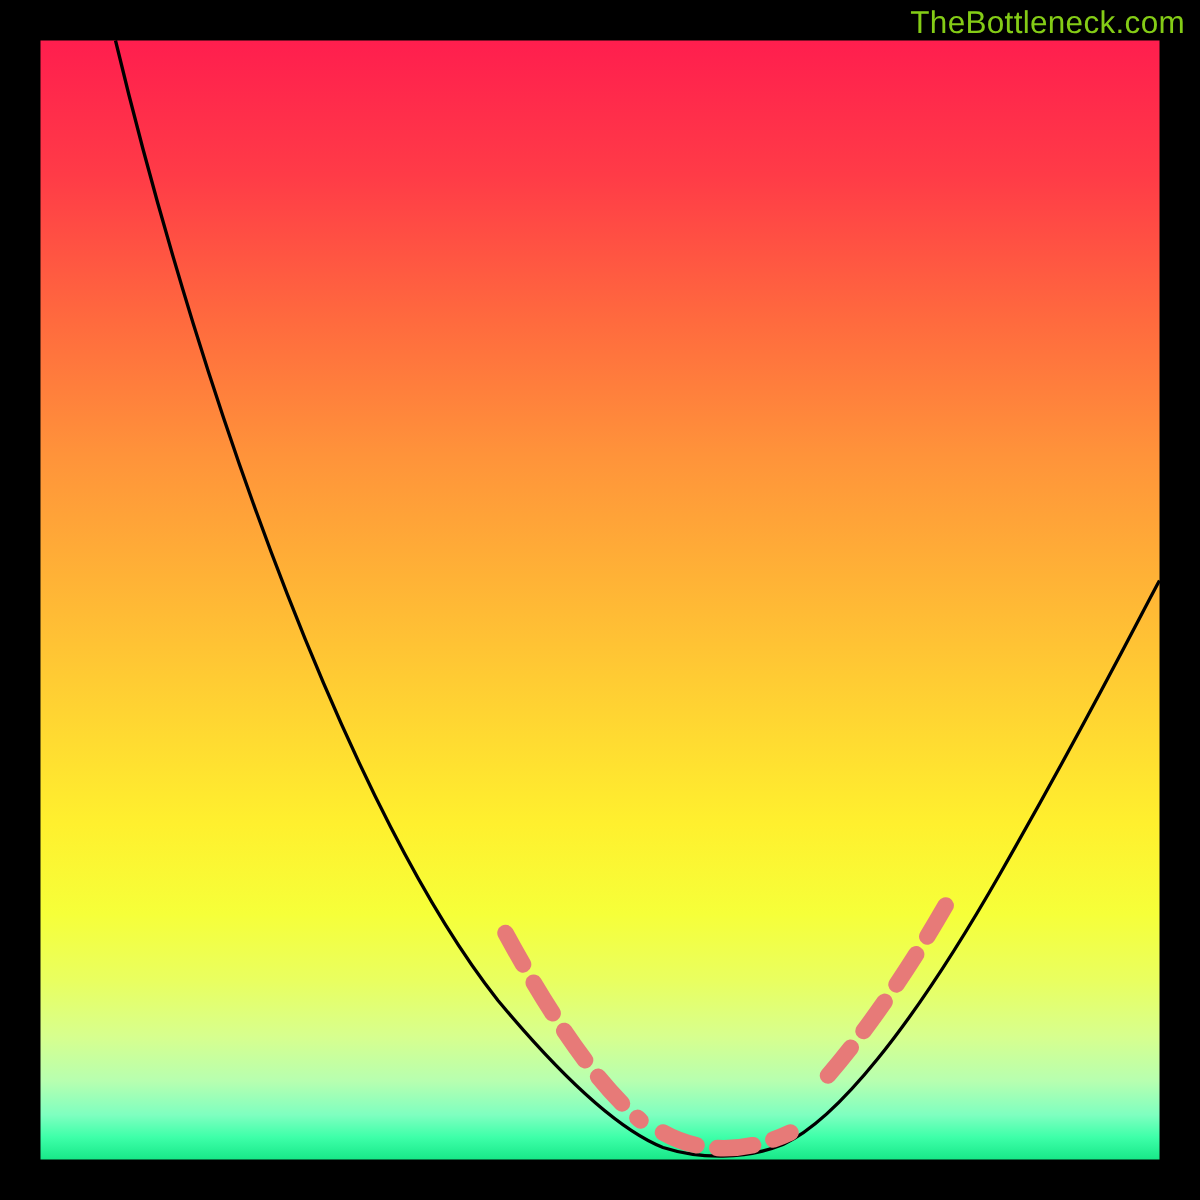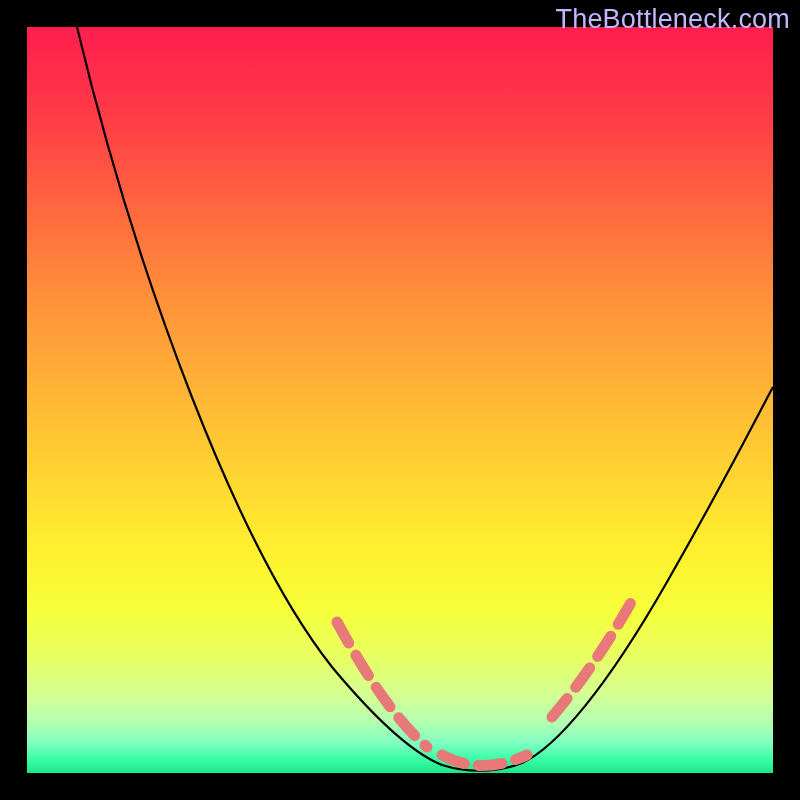--- a/index.html
+++ b/index.html
@@ -40,22 +40,22 @@
       #b7ffb0 93%,
       #7fffc0 96%,
       #3effa9 98%,
       #18e888 100%
     );
   }
   .watermark {
     position: absolute;
     top: 4px;
     right: 10px;
-    color: #c4b5fd;
-    font-size: 27px;
+    color: #84cc16;
+    font-size: 21px;
     font-weight: 500;
     letter-spacing: 0.2px;
     user-select: none;
   }
   svg.curve {
     position: absolute;
     left: 27px;
     top: 27px;
     width: 746px;
     height: 746px;

